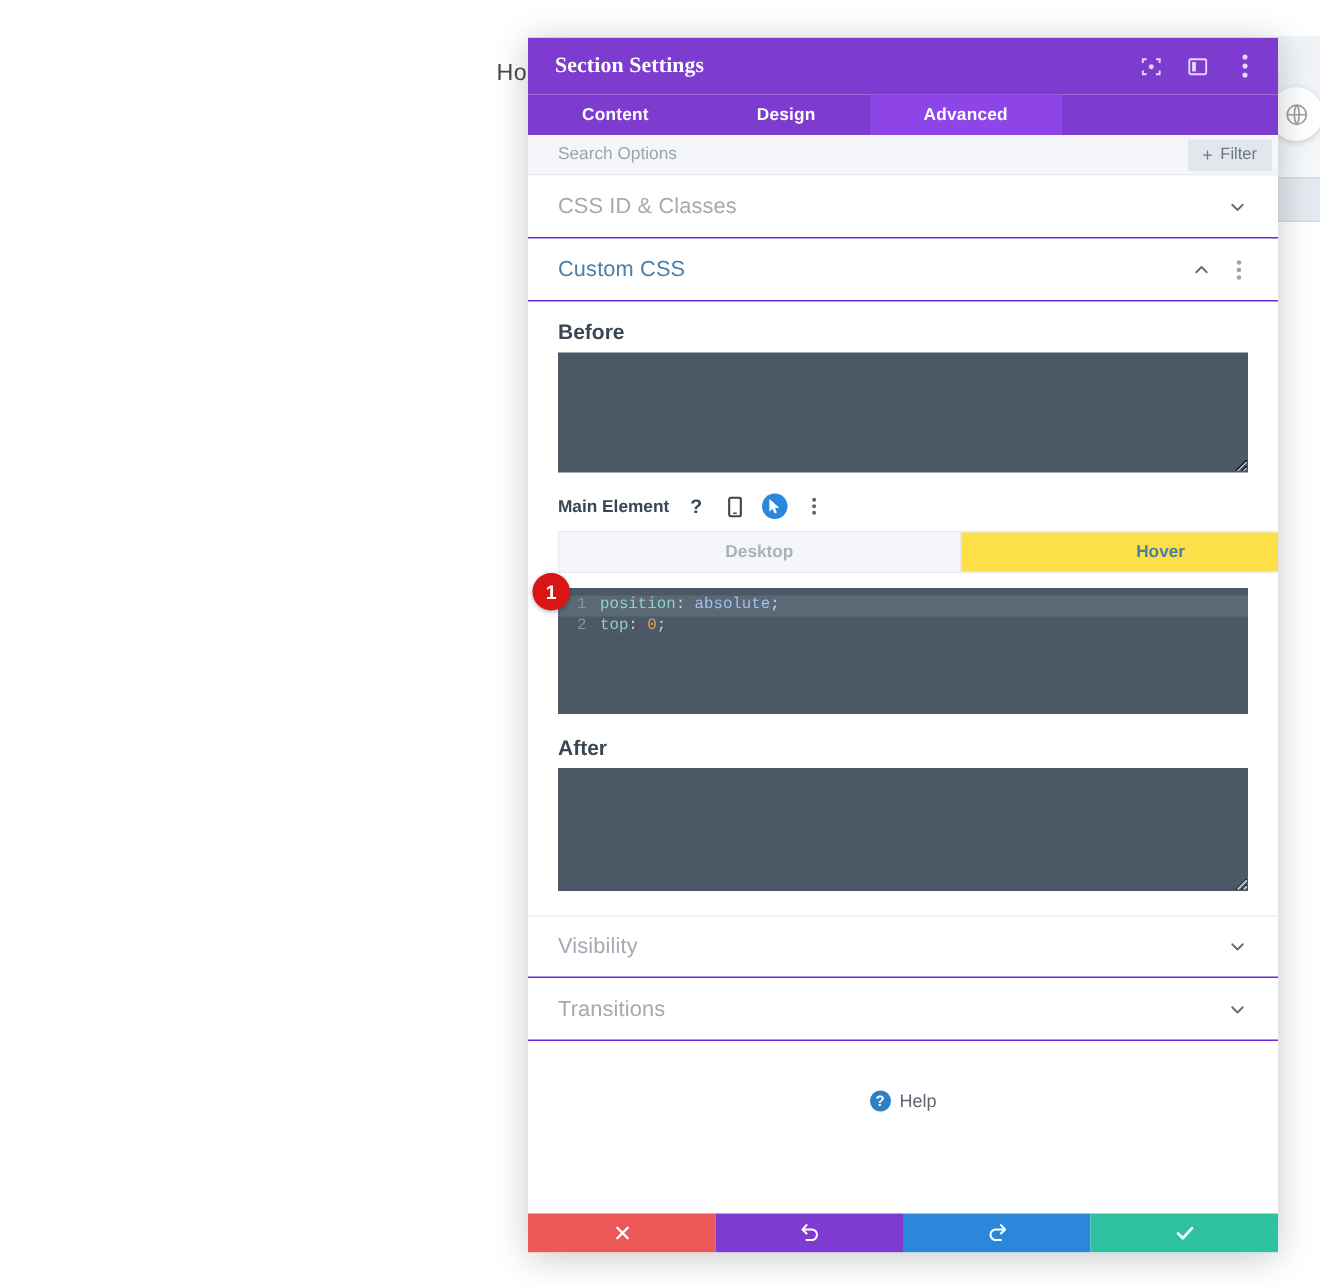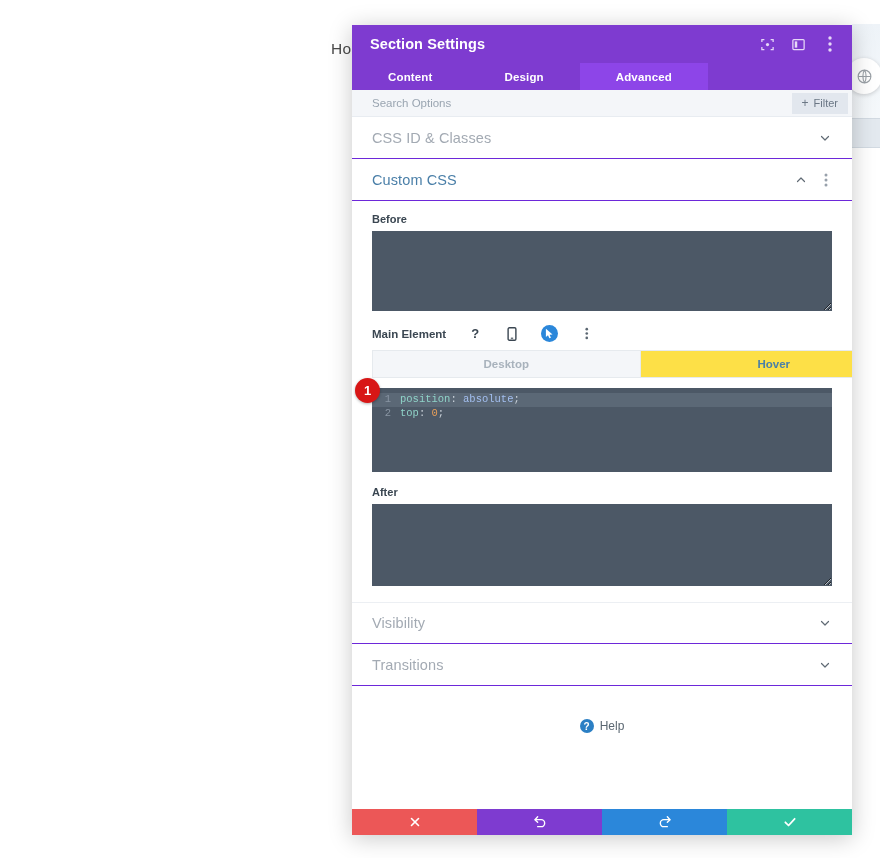--- a/index.html
+++ b/index.html
@@ -69,20 +69,21 @@
   }
 
   
   .modal-header {
     background: #7E3BD0;
     height: 38px;
     display: flex;
     align-items: center;
     padding: 0 14px 0 18px;
     flex: 0 0 auto;
+    font-family: Liberation Serif, serif;
   }
   .modal-title {
     color: #ffffff;
     font-size: 14.5px;
     font-weight: bold;
     letter-spacing: .1px;
     flex: 1;
   }
   .hdr-icons { display: flex; align-items: center; gap: 14px; }
   .hdr-icon {
@@ -173,40 +174,40 @@
   .acc-dots {
     width: 12px; height: 14px;
     margin-left: 12px;
     display: flex; align-items: center; justify-content: center;
     color: #98a1ab;
   }
 
   
   .cc-content { padding: 4px 20px 16px 20px; }
   .field-label {
-    font-size: 11px;
+    font-size: 14px;
     font-weight: bold;
     color: #3a4651;
     margin: 8px 0 6px 0;
     display: block;
   }
   .code-textarea {
     width: 460px;
     background: #4c5866;
     border: 0;
     display: block;
   }
   .ta-before { height: 80px; }
   .ta-after  { height: 82px; }
 
   .mainel-row {
     display: flex;
     align-items: center;
     margin: 14px 0 8px 0;
-    gap: 21px;
+    gap: 10px;
   }
   .mainel-label {
     font-size: 11.5px;
     font-weight: bold;
     color: #3a4651;
   }
   .mini-icon {
     width: 16px; height: 16px;
     display: flex; align-items: center; justify-content: center;
     color: #3a4651;

